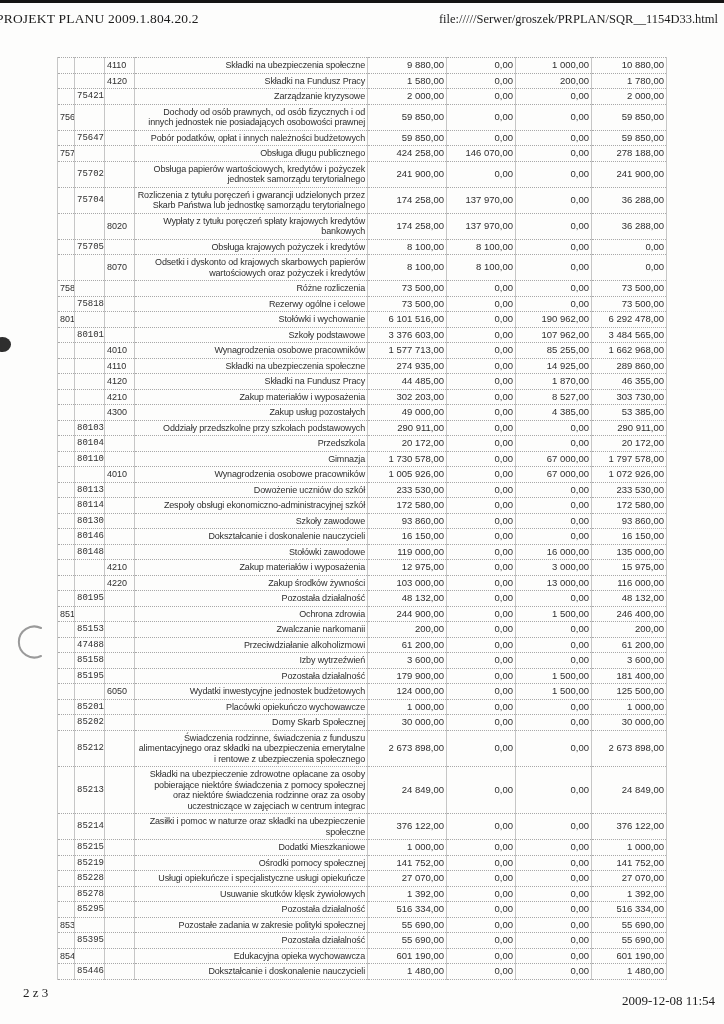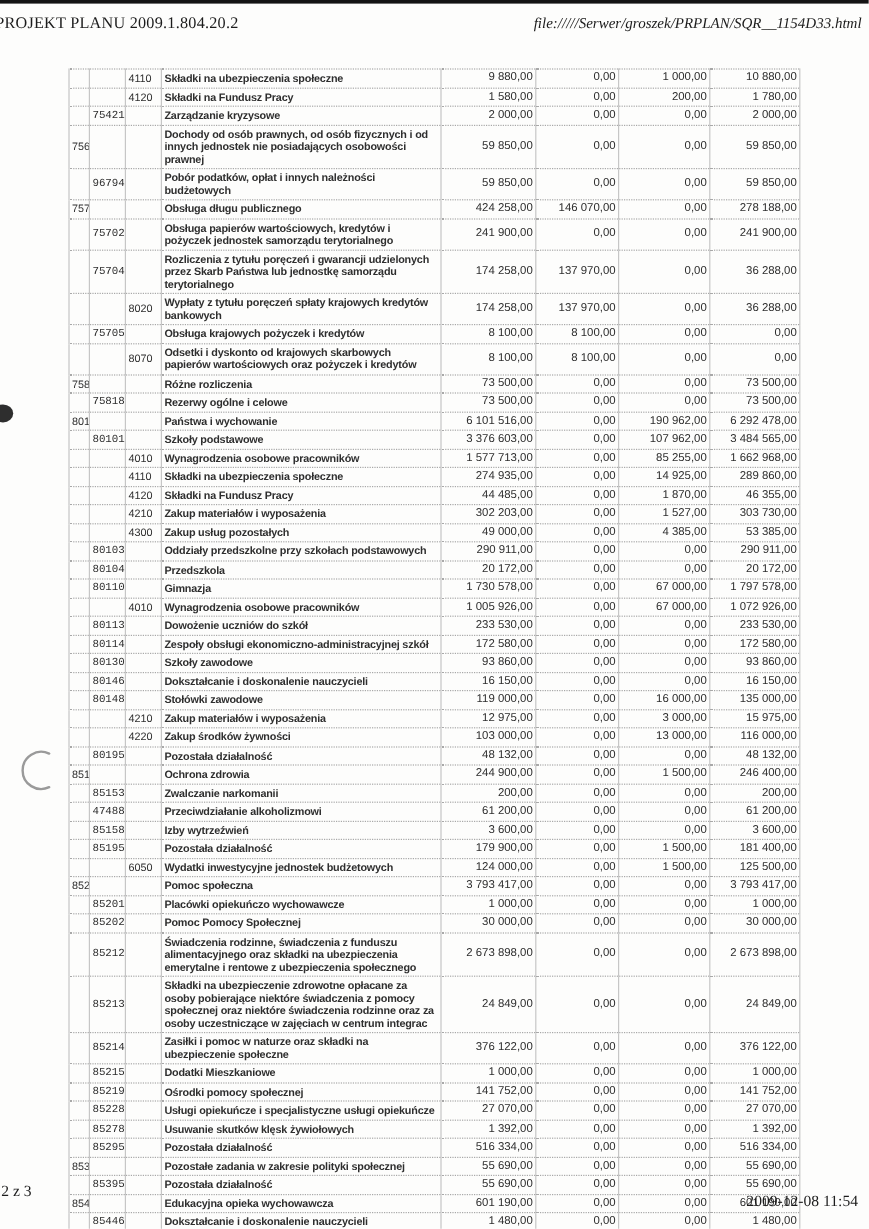--- a/index.html
+++ b/index.html
@@ -14,21 +14,21 @@
   .scan-top-edge {
     position:absolute; top:0; left:0;
     width:724px; height:3px;
     background:#141414;
   }
   .header {
     position:absolute; top:11px; left:0; width:718px;
     display:flex; justify-content:space-between; align-items:baseline;
   }
   .doc-title { font-size:13.5px; margin-left:-4px; letter-spacing:0.2px; white-space:nowrap; }
-  .doc-url   { font-size:12.5px; white-space:nowrap;font-style:italic; }
+  .doc-url   { font-size:12.5px; white-space:nowrap; }
 
   table.budget-table {
     position:absolute; top:57px; left:57px;
     width:609px;
     border-collapse:collapse;
     table-layout:fixed;
     font-family:"Liberation Sans", sans-serif;
     font-size:9px;
     color:#2e2e2e;
   }
@@ -38,27 +38,27 @@
     border-top:1px dotted #a8a8a8;
     border-bottom:1px dotted #a8a8a8;
     padding:2px 2px;
     line-height:10.5px;
     vertical-align:middle;
     overflow:hidden;
   }
   .cell-dzial    { text-align:left;  padding-left:2px; }
   .cell-rozdzial { text-align:left;  padding-left:3px;font-family:Liberation Mono, monospace; }
   .cell-paragraf { text-align:left; padding-right:3px; }
-  .cell-tresc    { text-align:left;  padding-left:3px; letter-spacing:-0.15px;font-weight:bold; }
+  .cell-tresc    { text-align:right;  padding-left:3px; letter-spacing:-0.15px; }
   .cell-kwota-1, .cell-kwota-2, .cell-kwota-3, .cell-kwota-4 {
     text-align:right; padding-right:8px; font-size:9.5px; white-space:nowrap;
   }
 
   .footer-page {
-    position:absolute; left:1px; top:985px;
+    position:absolute; left:23px; top:985px;
     font-size:13px;
   }
   .footer-datetime {
     position:absolute; right:9px; top:993px;
     font-size:13px;
     font-family:Liberation Serif, serif;
   }
 
   .punch-blob {
     position:absolute; left:-6px; top:337px;
@@ -127,21 +127,21 @@
         <td class="cell-rozdzial"></td>
         <td class="cell-paragraf"></td>
         <td class="cell-tresc">Dochody od osób prawnych, od osób fizycznych i od innych jednostek nie posiadających osobowości prawnej</td>
         <td class="cell-kwota-1">59 850,00</td>
         <td class="cell-kwota-2">0,00</td>
         <td class="cell-kwota-3">0,00</td>
         <td class="cell-kwota-4">59 850,00</td>
       </tr>
       <tr>
         <td class="cell-dzial"></td>
-        <td class="cell-rozdzial">96794</td>
+        <td class="cell-rozdzial">75647</td>
         <td class="cell-paragraf"></td>
         <td class="cell-tresc">Pobór podatków, opłat i innych należności budżetowych</td>
         <td class="cell-kwota-1">59 850,00</td>
         <td class="cell-kwota-2">0,00</td>
         <td class="cell-kwota-3">0,00</td>
         <td class="cell-kwota-4">59 850,00</td>
       </tr>
       <tr>
         <td class="cell-dzial">757</td>
         <td class="cell-rozdzial"></td>
@@ -219,21 +219,21 @@
         <td class="cell-tresc">Rezerwy ogólne i celowe</td>
         <td class="cell-kwota-1">73 500,00</td>
         <td class="cell-kwota-2">0,00</td>
         <td class="cell-kwota-3">0,00</td>
         <td class="cell-kwota-4">73 500,00</td>
       </tr>
       <tr>
         <td class="cell-dzial">801</td>
         <td class="cell-rozdzial"></td>
         <td class="cell-paragraf"></td>
-        <td class="cell-tresc">Państwa i wychowanie</td>
+        <td class="cell-tresc">Stołówki i wychowanie</td>
         <td class="cell-kwota-1">6 101 516,00</td>
         <td class="cell-kwota-2">0,00</td>
         <td class="cell-kwota-3">190 962,00</td>
         <td class="cell-kwota-4">6 292 478,00</td>
       </tr>
       <tr>
         <td class="cell-dzial"></td>
         <td class="cell-rozdzial">80101</td>
         <td class="cell-paragraf"></td>
         <td class="cell-tresc">Szkoły podstawowe</td>
@@ -272,21 +272,21 @@
         <td class="cell-kwota-3">1 870,00</td>
         <td class="cell-kwota-4">46 355,00</td>
       </tr>
       <tr>
         <td class="cell-dzial"></td>
         <td class="cell-rozdzial"></td>
         <td class="cell-paragraf">4210</td>
         <td class="cell-tresc">Zakup materiałów i wyposażenia</td>
         <td class="cell-kwota-1">302 203,00</td>
         <td class="cell-kwota-2">0,00</td>
-        <td class="cell-kwota-3">1 527,00</td>
+        <td class="cell-kwota-3">8 527,00</td>
         <td class="cell-kwota-4">303 730,00</td>
       </tr>
       <tr>
         <td class="cell-dzial"></td>
         <td class="cell-rozdzial"></td>
         <td class="cell-paragraf">4300</td>
         <td class="cell-tresc">Zakup usług pozostałych</td>
         <td class="cell-kwota-1">49 000,00</td>
         <td class="cell-kwota-2">0,00</td>
         <td class="cell-kwota-3">4 385,00</td>
@@ -466,44 +466,34 @@
         <td class="cell-dzial"></td>
         <td class="cell-rozdzial"></td>
         <td class="cell-paragraf">6050</td>
         <td class="cell-tresc">Wydatki inwestycyjne jednostek budżetowych</td>
         <td class="cell-kwota-1">124 000,00</td>
         <td class="cell-kwota-2">0,00</td>
         <td class="cell-kwota-3">1 500,00</td>
         <td class="cell-kwota-4">125 500,00</td>
       </tr>
       <tr>
-        <td class="cell-dzial">852</td>
-        <td class="cell-rozdzial"></td>
-        <td class="cell-paragraf"></td>
-        <td class="cell-tresc">Pomoc społeczna</td>
-        <td class="cell-kwota-1">3 793 417,00</td>
-        <td class="cell-kwota-2">0,00</td>
-        <td class="cell-kwota-3">0,00</td>
-        <td class="cell-kwota-4">3 793 417,00</td>
-      </tr>
-      <tr>
         <td class="cell-dzial"></td>
         <td class="cell-rozdzial">85201</td>
         <td class="cell-paragraf"></td>
         <td class="cell-tresc">Placówki opiekuńczo wychowawcze</td>
         <td class="cell-kwota-1">1 000,00</td>
         <td class="cell-kwota-2">0,00</td>
         <td class="cell-kwota-3">0,00</td>
         <td class="cell-kwota-4">1 000,00</td>
       </tr>
       <tr>
         <td class="cell-dzial"></td>
         <td class="cell-rozdzial">85202</td>
         <td class="cell-paragraf"></td>
-        <td class="cell-tresc">Pomoc Pomocy Społecznej</td>
+        <td class="cell-tresc">Domy Skarb Społecznej</td>
         <td class="cell-kwota-1">30 000,00</td>
         <td class="cell-kwota-2">0,00</td>
         <td class="cell-kwota-3">0,00</td>
         <td class="cell-kwota-4">30 000,00</td>
       </tr>
       <tr>
         <td class="cell-dzial"></td>
         <td class="cell-rozdzial">85212</td>
         <td class="cell-paragraf"></td>
         <td class="cell-tresc">Świadczenia rodzinne, świadczenia z funduszu alimentacyjnego oraz składki na ubezpieczenia emerytalne i rentowe z ubezpieczenia społecznego</td>

